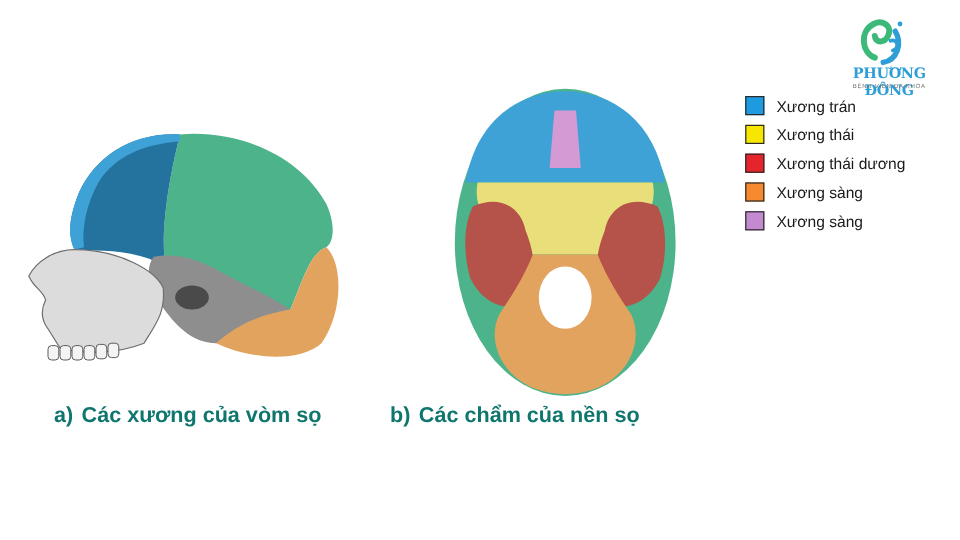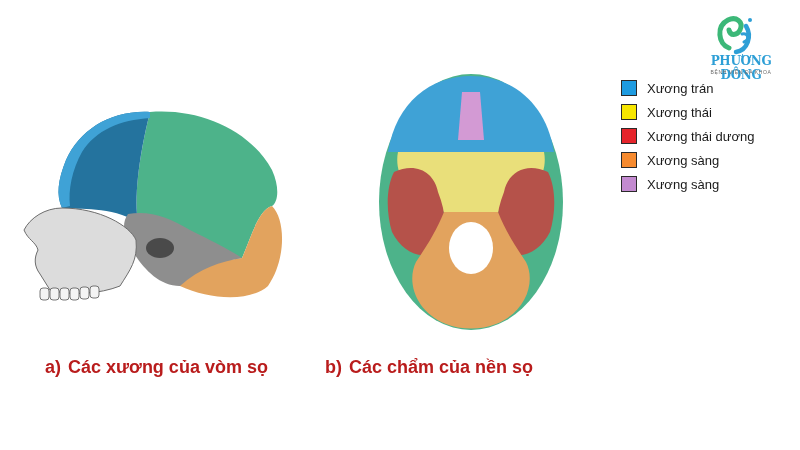--- a/index.html
+++ b/index.html
@@ -8,21 +8,21 @@
   
   .logo { left:696px; top:14px; width:86px; height:66px; }
   .logo-name { position:absolute; left:0; top:40px; width:90px; text-align:center; font-family:"DejaVu Serif", serif; font-weight:bold; font-size:12px; color:#2e9fd6; letter-spacing:-0.3px; }
   .logo-sub { position:absolute; left:0; top:55px; width:90px; text-align:center; font-size:5px; color:#6a6a6a; letter-spacing:0.6px; }
   
   .legend { left:621px; top:76px; width:180px; }
   .legend-item { display:flex; align-items:center; height:24px; margin-bottom:0px; }
   .swatch { width:16px; height:16px; border:1.5px solid #2a2a2a; box-sizing:border-box; margin-right:10px; flex:none; }
   .legend-label { font-weight:normal; font-size:13px; color:#1a1a1a; white-space:nowrap; }
   
-  .caption { top:357px; font-weight:bold; font-size:18px; color:#b91c1c; white-space:nowrap; }
+  .caption { top:336px; font-weight:bold; font-size:18px; color:#0f766e; white-space:nowrap; }
   .cap-a { left:45px; }
   .cap-b { left:325px; }
   .cap-letter { margin-right:7px; }
   .skull-a { left:10px; top:90px; width:290px; height:220px; }
   .skull-b { left:376px; top:62px; width:190px; height:270px; }
 </style>
 </head>
 <body>
 
 <div class="abs logo">

